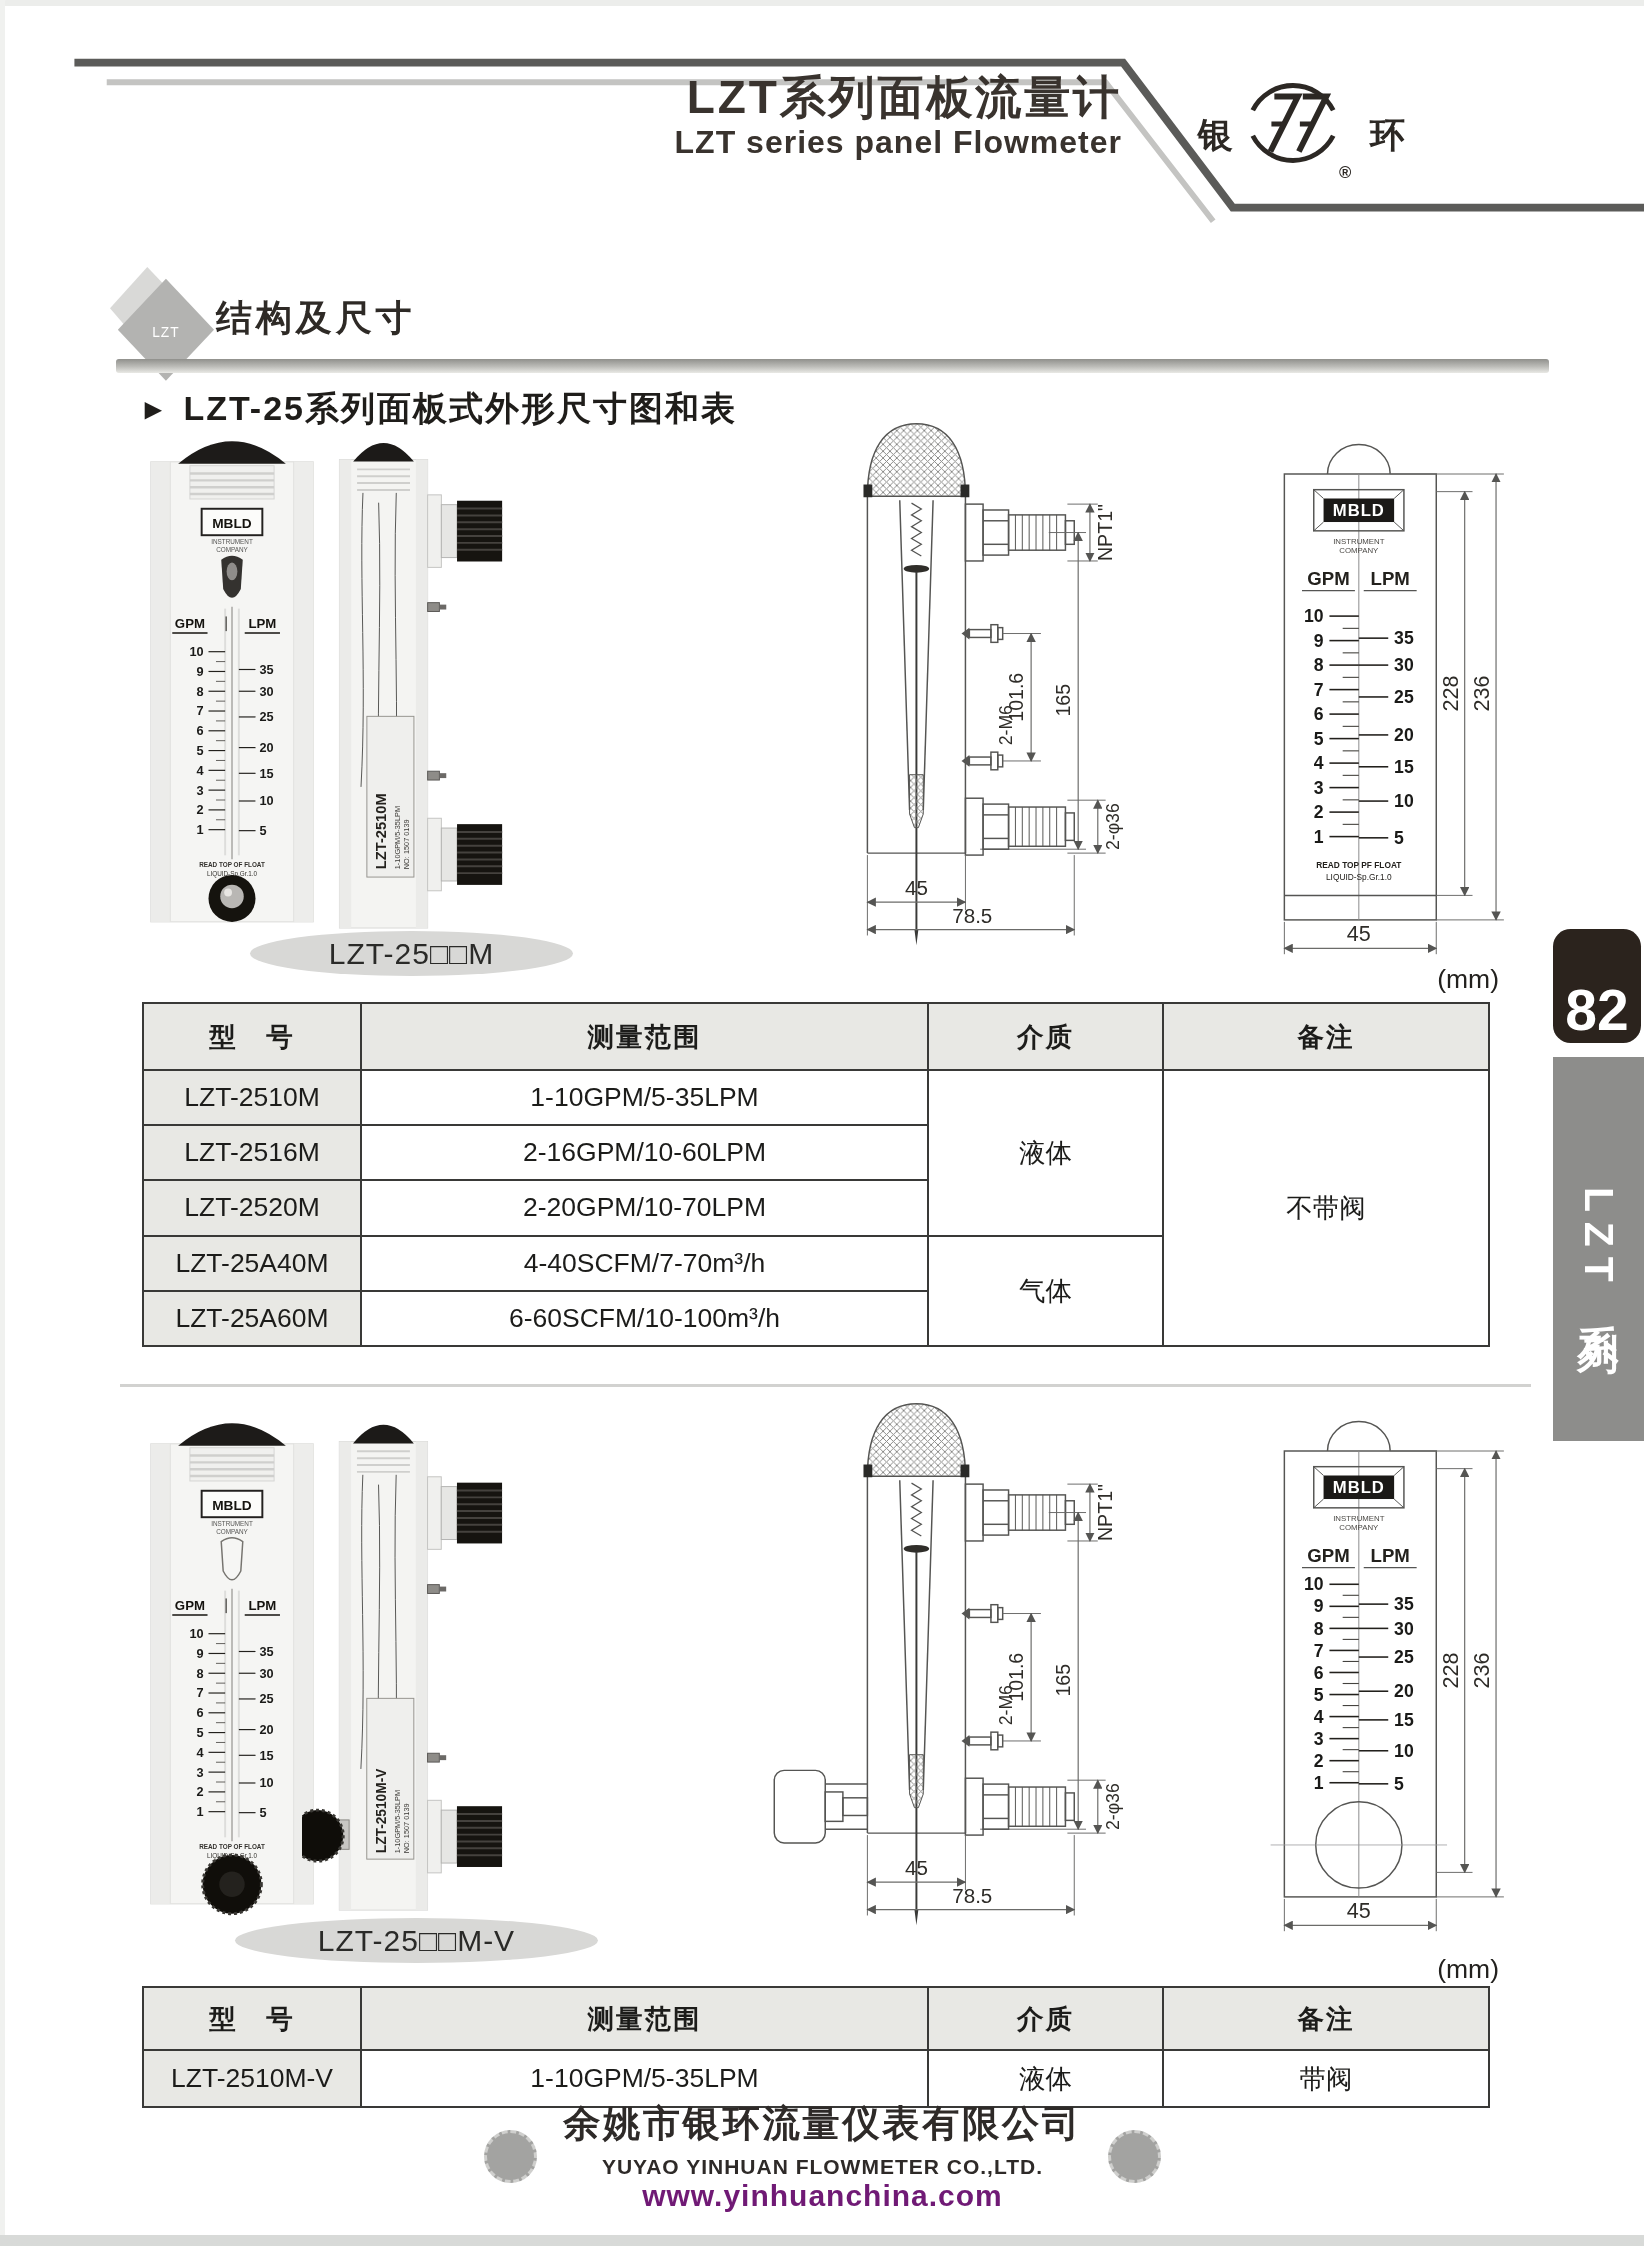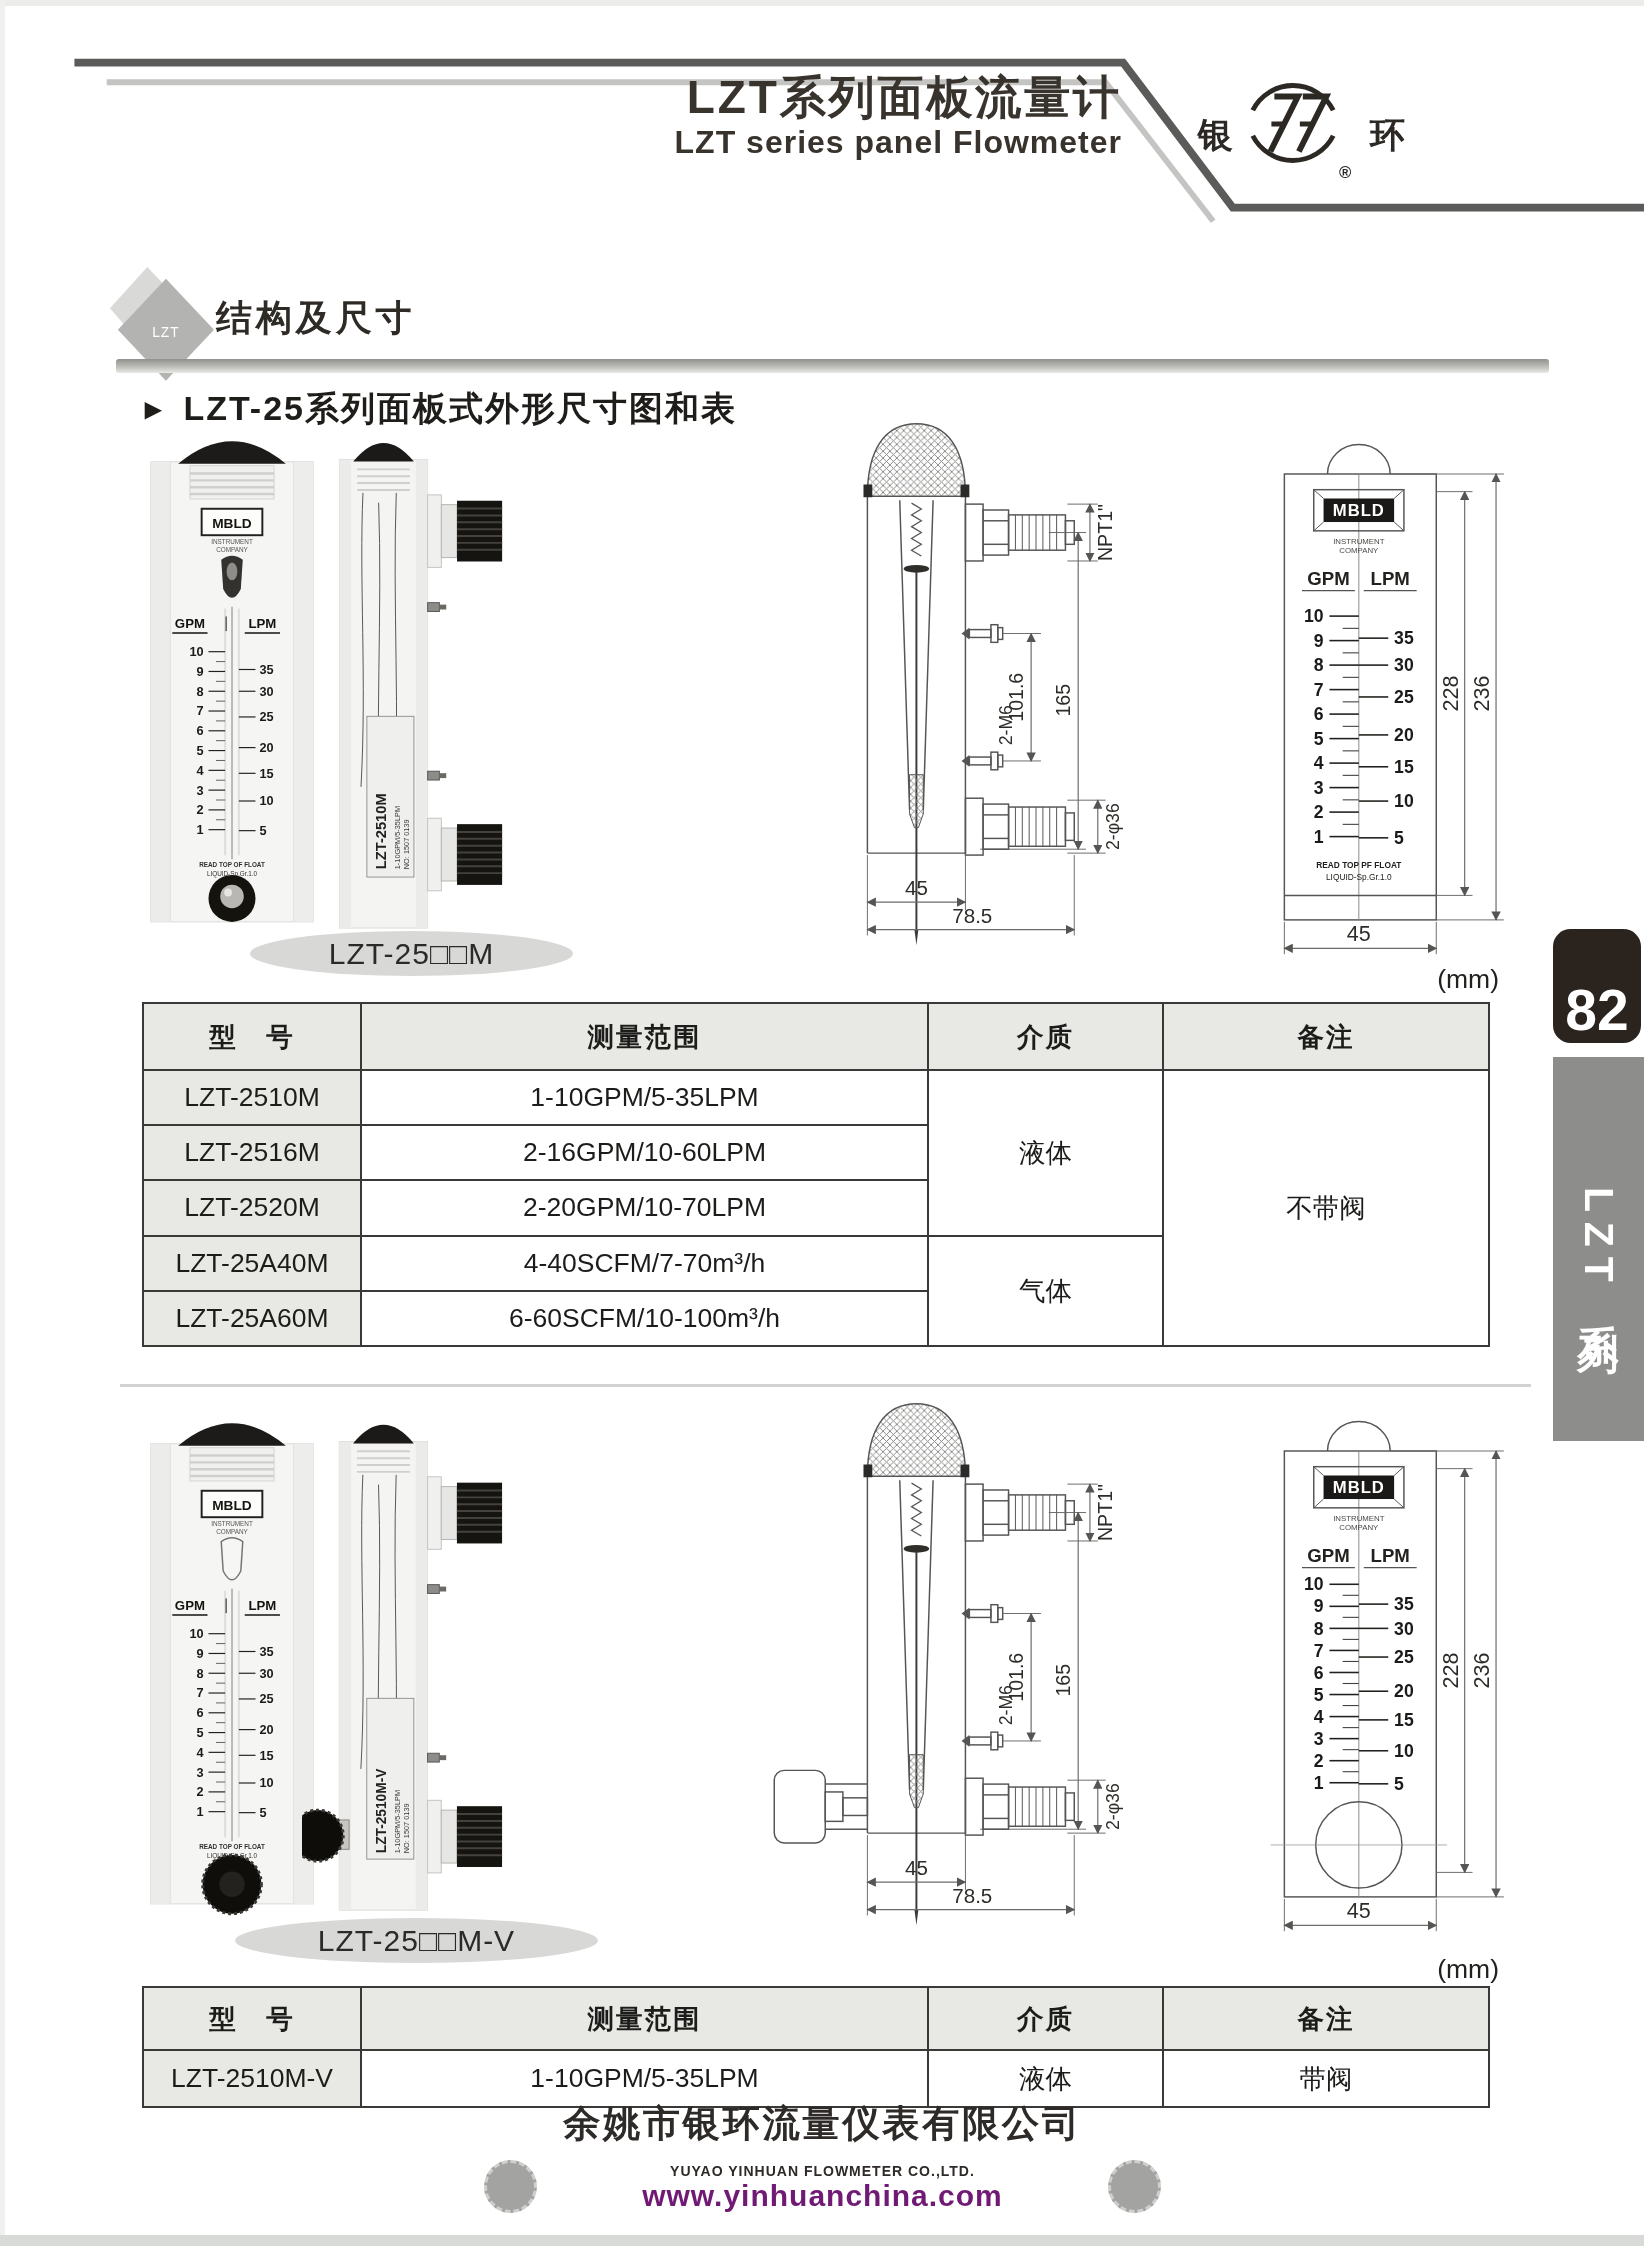--- a/index.html
+++ b/index.html
@@ -41,24 +41,24 @@
 
   
   .page-tab{background:#2b231d;border-radius:17.6px;display:flex;align-items:flex-end;justify-content:center;}
   .page-tab span{font-size:57px;font-weight:bold;color:#ffffff;}
   .series-tab{background:#8d8d8b;display:flex;align-items:center;justify-content:center;}
   .series-tab span{writing-mode:vertical-rl;text-orientation:mixed;font-size:41px;font-weight:bold;
                    color:#ffffff;letter-spacing:9.8px;}
 
   
   .footer{left:0;top:2099px;width:1645px;display:flex;justify-content:center;}
-  .footer-inner{display:inline-flex;align-items:flex-end;gap:26px;}
+  .footer-inner{display:inline-flex;align-items:center;gap:26px;}
   .medal{width:53px;height:53px;border-radius:50%;background:#a3a3a1;border:3.9px dashed #cfcfcd;box-sizing:border-box;}
   .company-cn{font-family:"DejaVu Serif",serif;font-size:37px;font-weight:bold;color:#2e2a28;letter-spacing:2.9px;}
-  .company-en{font-size:14px;font-weight:bold;color:#2e2a28;letter-spacing:1px;margin-top:14px;}
+  .company-en{font-size:21px;font-weight:bold;color:#2e2a28;letter-spacing:1px;margin-top:6px;}
   .website{font-size:30px;font-weight:bold;color:#701a75;letter-spacing:1px;}
 
   
   .oln{fill:none;stroke:#555553;stroke-width:1.5;}
   .dln{stroke:#555553;stroke-width:1.5;}
   .thr{stroke:#555553;stroke-width:1;fill:none;}
   .dim{stroke:#6b6b69;stroke-width:1.2;fill:none;}
   .ext{stroke:#6b6b69;stroke-width:1;fill:none;}
   .dimt{font-size:20px;fill:#2f2d29;}
   .dimt2{font-size:18px;fill:#2f2d29;}

